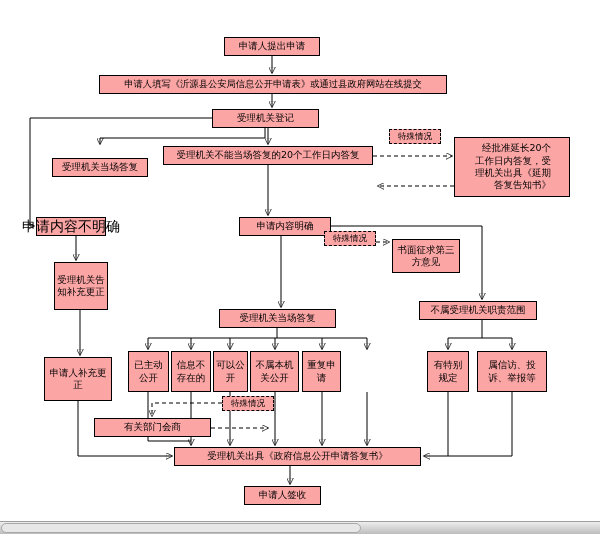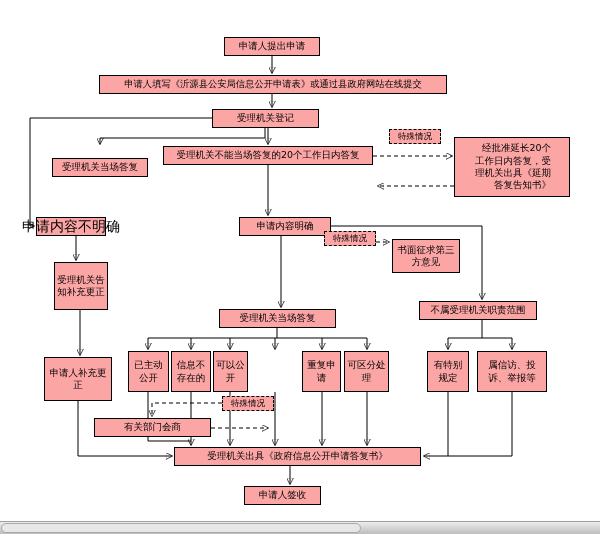--- a/index.html
+++ b/index.html
@@ -148,28 +148,28 @@
     </div>
 
   <div class="node" style="left:171px;top:351px;width:40px;height:41px">
       <span>信息不存在的</span>
     </div>
 
   <div class="node" style="left:213px;top:351px;width:35px;height:41px">
       <span>可以公开</span>
     </div>
 
+  <div class="node" style="left:250px;top:351px;width:49px;height:41px">
+      <span>不属本机关公开</span>
+    </div>
 
   <div class="node" style="left:302px;top:351px;width:39px;height:41px">
       <span>重复申请</span>
     </div>
 
-  <div class="node" style="left:344px;top:351px;width:45px;height:41px">
-      <span>可区分处理</span>
-    </div>
 
   <div class="node" style="left:427px;top:351px;width:42px;height:41px">
       <span>有特别规定</span>
     </div>
 
   <div class="node" style="left:477px;top:351px;width:70px;height:41px">
       <span>属信访、投诉、举报等</span>
     </div>
 
   <div class="node dashed" style="left:222px;top:396px;width:52px;height:15px">

